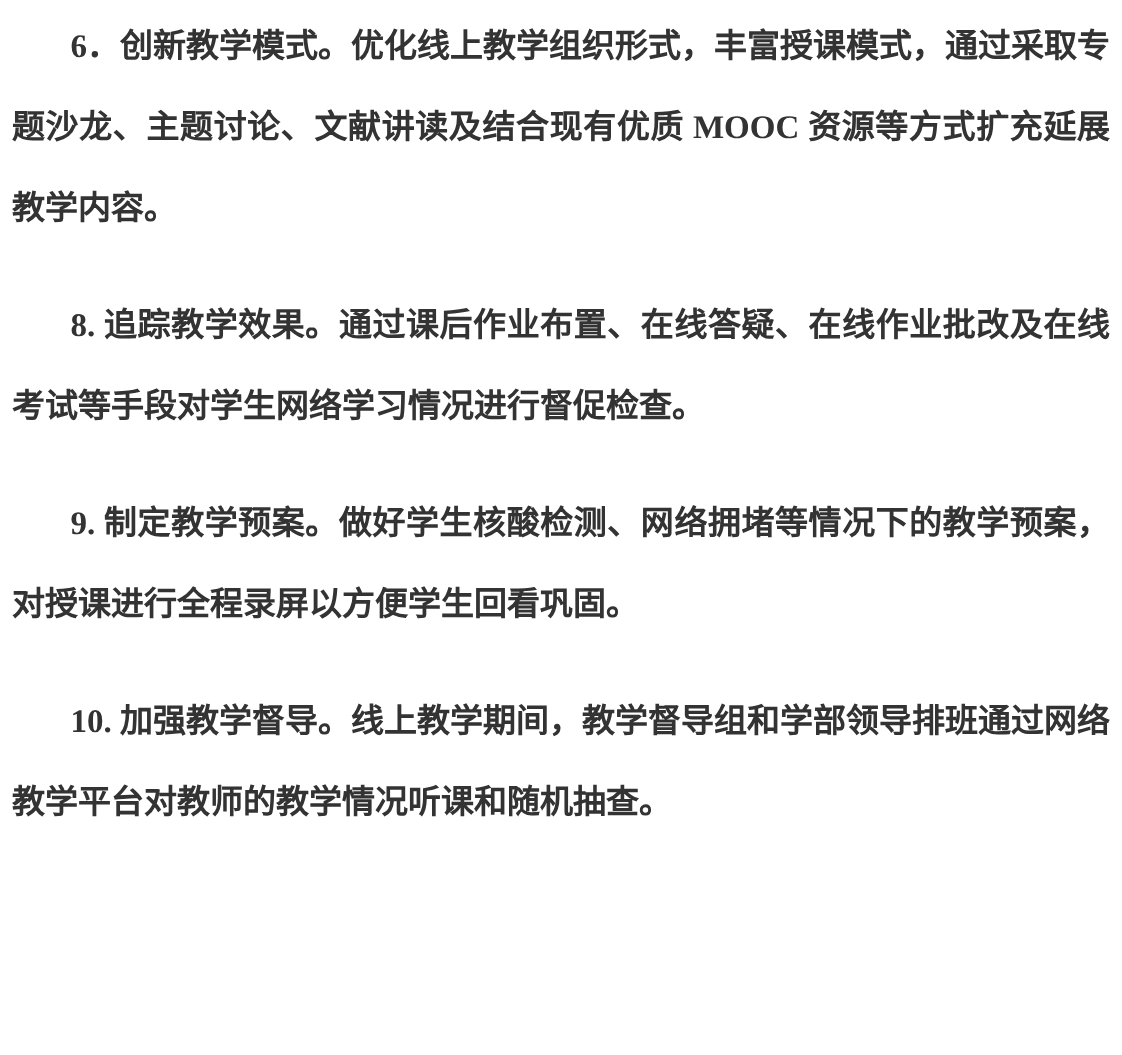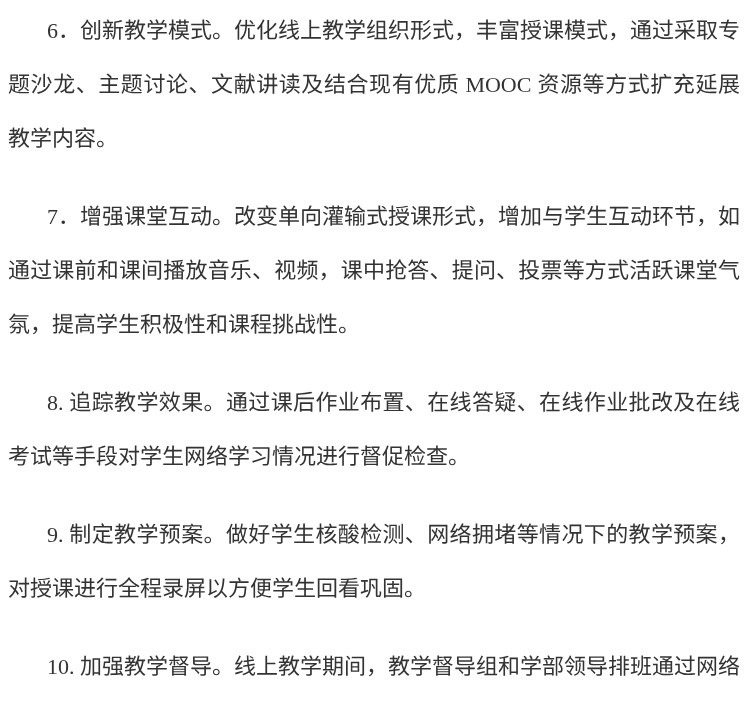--- a/index.html
+++ b/index.html
@@ -12,31 +12,31 @@
     box-sizing: border-box;
     width: 748px;
     height: 703px;
     overflow: hidden;
     background: #ffffff;
     padding: 4px 8px 0 8px;
     font-family: "Liberation Serif", "DejaVu Serif", serif;
     font-size: 22px;
     line-height: 54px;
     color: #333333;
+    font-weight: bold;
   }
   .para {
     margin: 0 0 24px 0;
     text-align: justify;
     text-align-last: left;
     text-indent: 39px;
     word-break: break-all;
   }
 </style>
 </head>
 <body>
 
 <div class="page">
   <p class="para">6．创新教学模式。优化线上教学组织形式，丰富授课模式，通过采取专题沙龙、主题讨论、文献讲读及结合现有优质 MOOC 资源等方式扩充延展教学内容。</p>
-  <p class="para">7．增强课堂互动。改变单向灌输式授课形式，增加与学生互动环节，如通过课前和课间播放音乐、视频，课中抢答、提问、投票等方式活跃课堂气氛，提高学生积极性和课程挑战性。</p>
   <p class="para">8. 追踪教学效果。通过课后作业布置、在线答疑、在线作业批改及在线考试等手段对学生网络学习情况进行督促检查。</p>
   <p class="para">9. 制定教学预案。做好学生核酸检测、网络拥堵等情况下的教学预案，对授课进行全程录屏以方便学生回看巩固。</p>
   <p class="para">10. 加强教学督导。线上教学期间，教学督导组和学部领导排班通过网络教学平台对教师的教学情况听课和随机抽查。</p>
 </div>
 
 </body></html>

